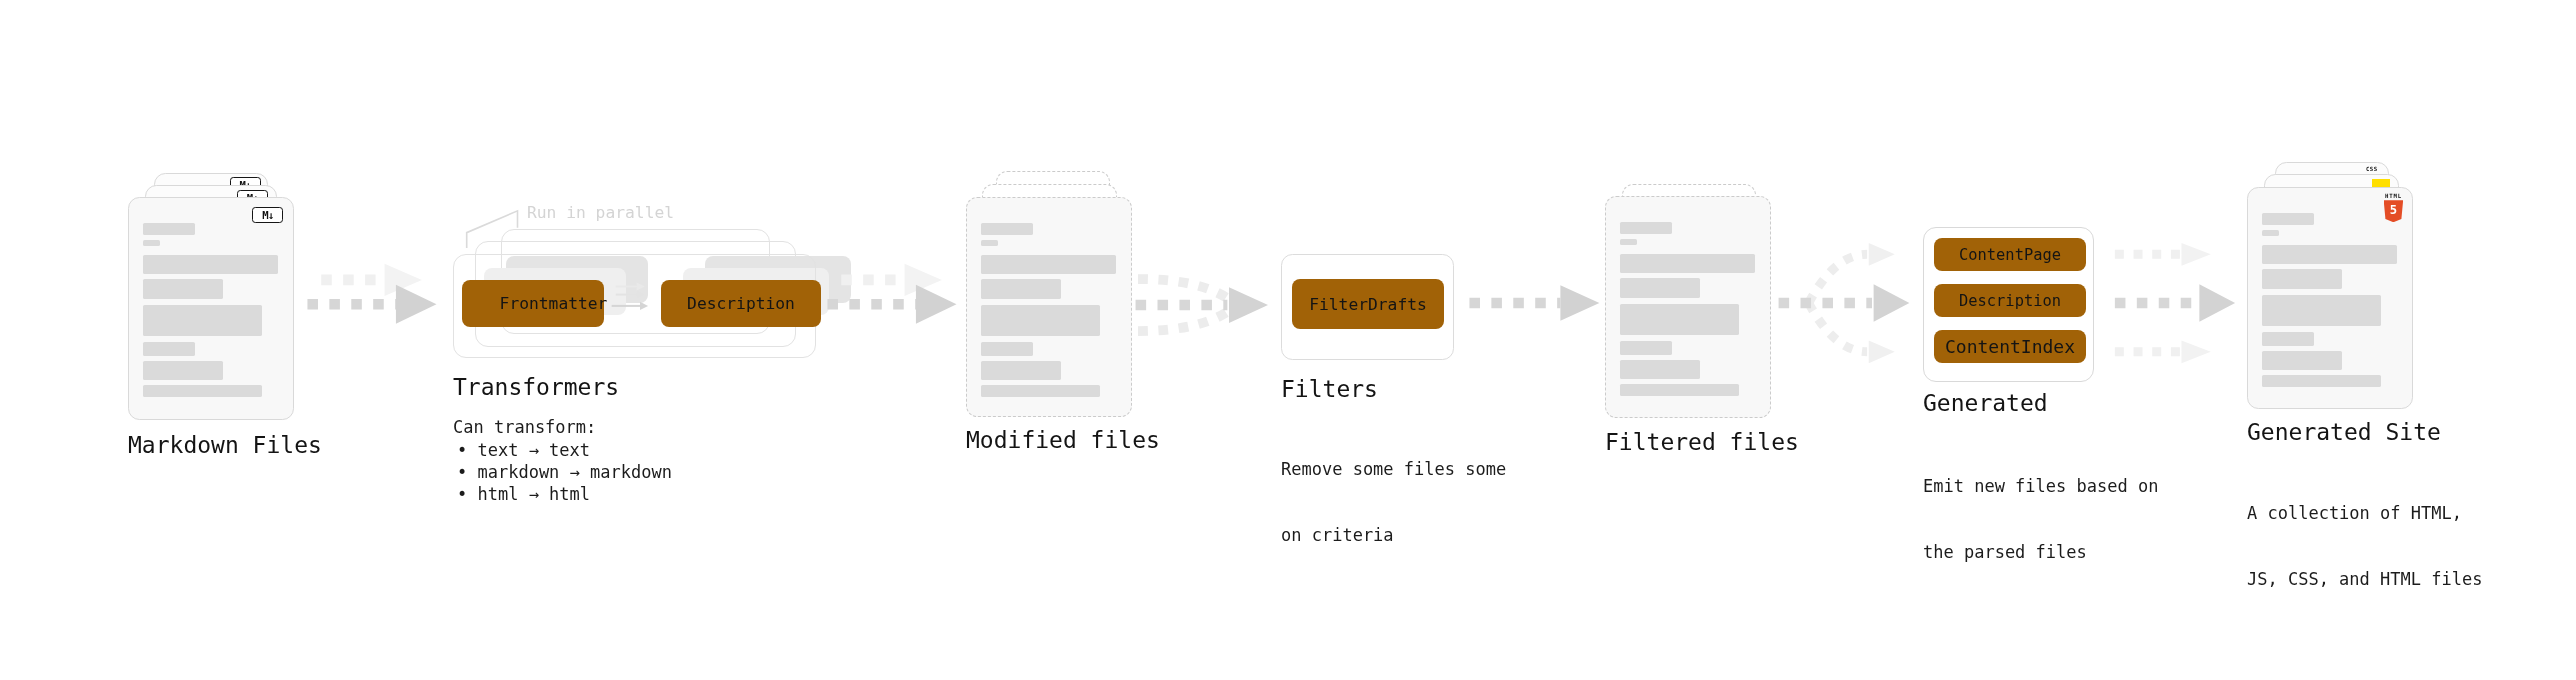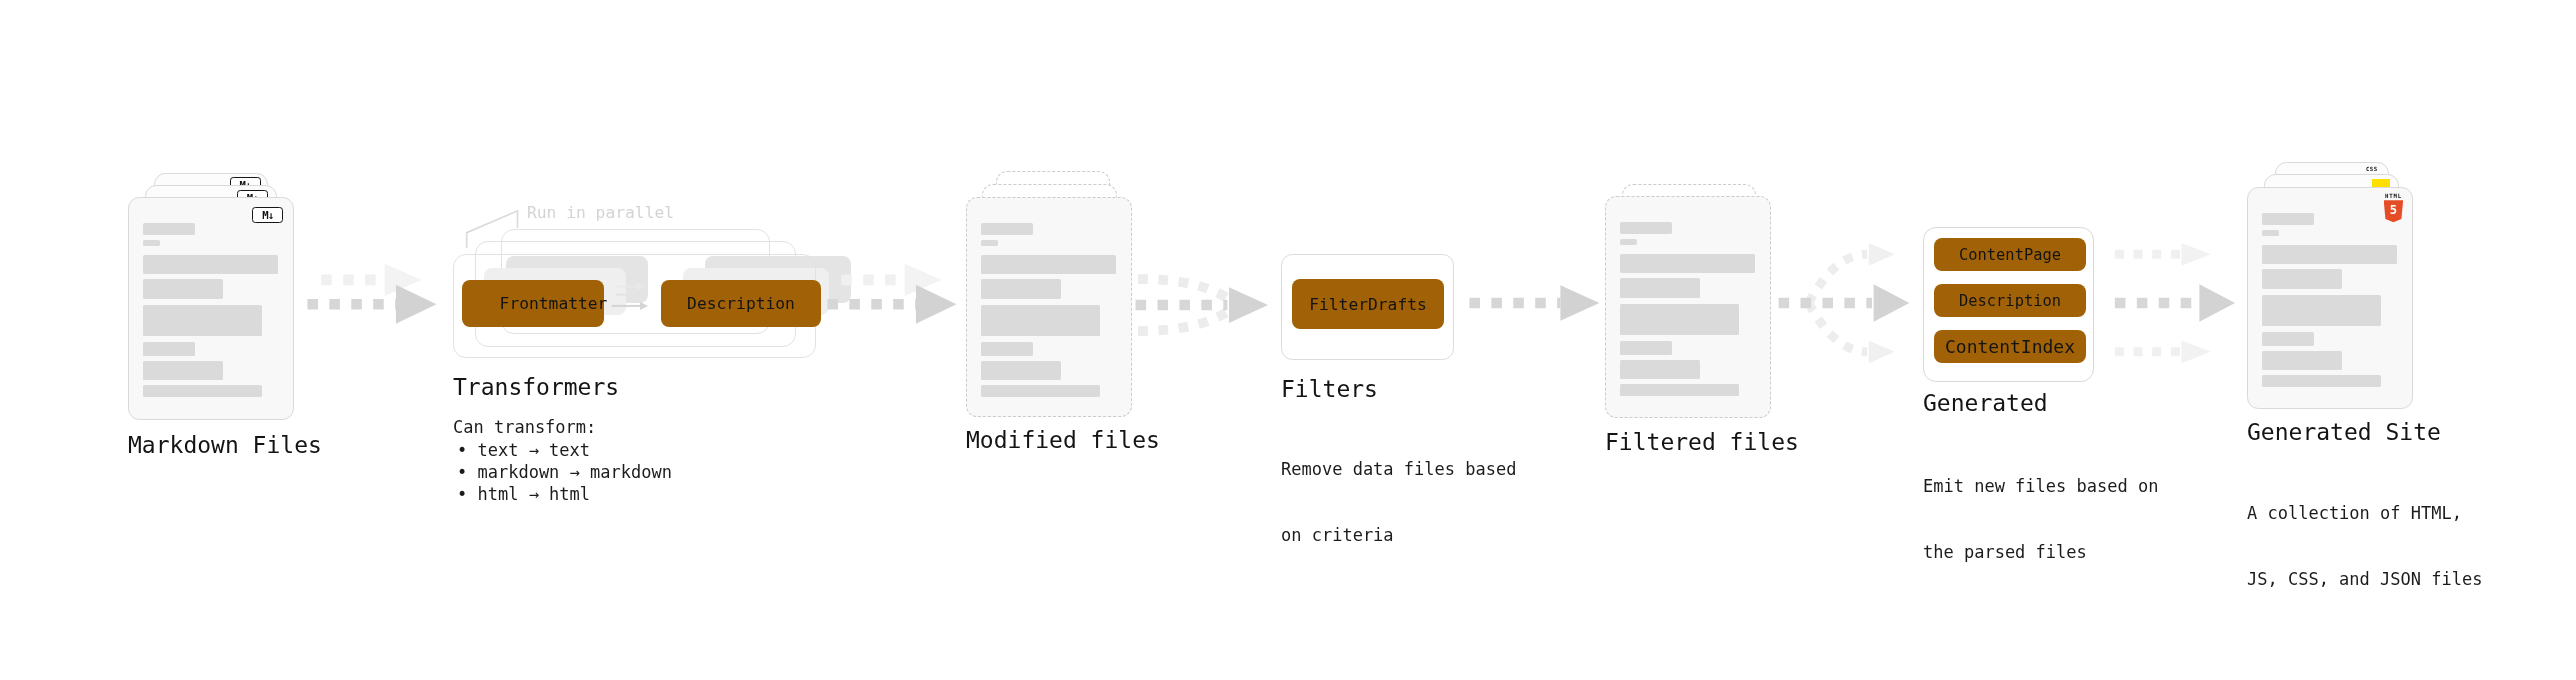--- a/index.html
+++ b/index.html
@@ -139,21 +139,21 @@
     <path d="M 6,16 Q 86,16 122,44" fill="none" stroke="#ececec" stroke-width="12" stroke-dasharray="12 13"></path>
     <path d="M 6,80 Q 86,80 122,52" fill="none" stroke="#ececec" stroke-width="12" stroke-dasharray="12 13"></path>
     <line x1="3" y1="48" x2="116" y2="48" stroke="#d7d7d7" stroke-width="13" stroke-dasharray="13 14"></line>
     <polygon points="118,26 166,48 118,70" fill="#d3d3d3"></polygon>
   </svg>
 
   <div class="obox solidbg" style="left:1281px;top:254px;width:173px;height:106px;border-radius:11.4px;"></div>
   <div class="pill" style="left:1292px;top:279px;width:152px;height:50px;">FilterDrafts</div>
   <div class="title" style="left:1281px;top:376px;">Filters</div>
   <div class="desc" style="left:1281px;top:414px;">
-    <div>Remove data files based</div>
+    <div>Remove some files some</div>
     <div>on criteria</div>
   </div>
 
   <svg class="abs" style="left:1467px;top:280px;" width="134" height="46" viewBox="0 0 165 56">
     <line x1="3" y1="28" x2="115" y2="28" stroke="#d6d6d6" stroke-width="13" stroke-dasharray="13 14"></line>
     <polygon points="115,6 163,28 115,50" fill="#d2d2d2"></polygon>
   </svg>
 
   <div class="file back dashedf" style="left:1622px;top:184px;width:134px;height:213px;background:#fff;"></div>
   <div class="file dashedf" style="left:1605px;top:196px;width:166px;height:222px;">
@@ -219,17 +219,17 @@
         <div class="bar b4"></div>
       <div class="bar b5"></div>
         <div class="bar b6"></div>
         <div class="bar b7"></div>
         <div class="bar b8"></div>
     </div>
   </div>
   <div class="title" style="left:2247px;top:419px;">Generated Site</div>
   <div class="desc" style="left:2247px;top:458px;">
     <div>A collection of HTML,</div>
-    <div>JS, CSS, and JSON files</div>
+    <div>JS, CSS, and HTML files</div>
   </div>
 
 </div>
 
 
 </body></html>

